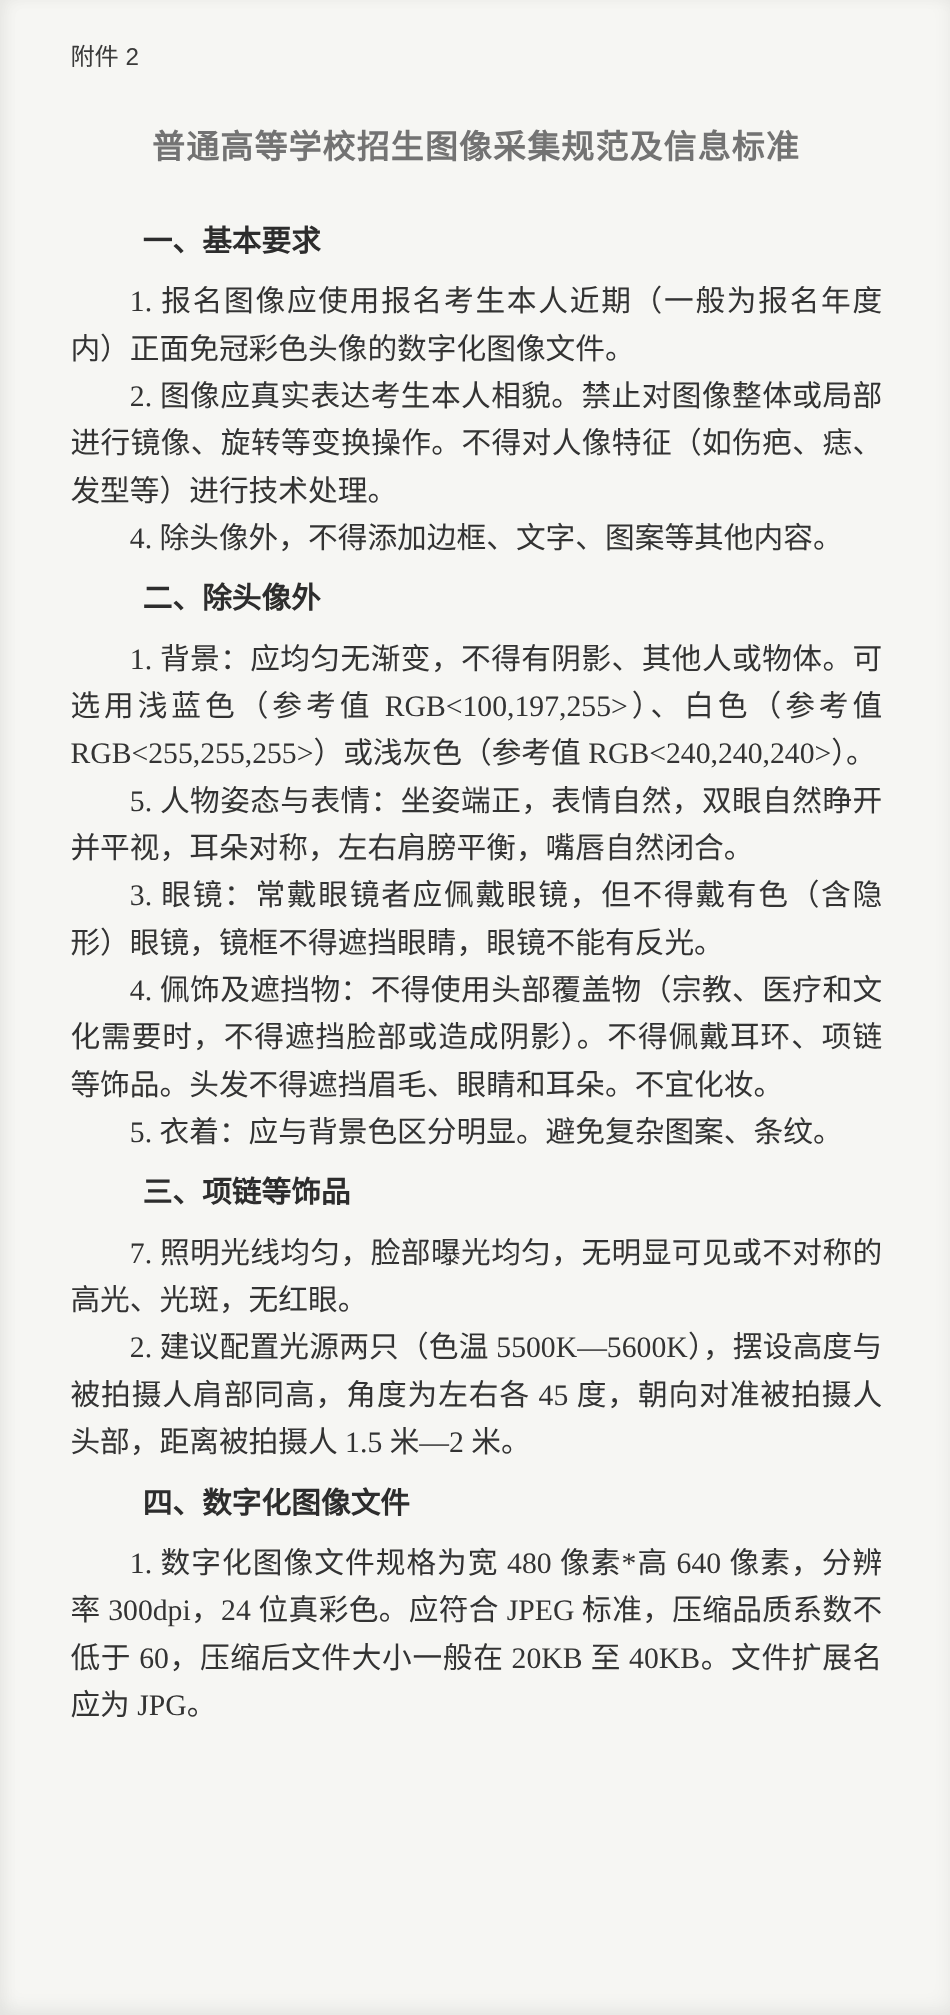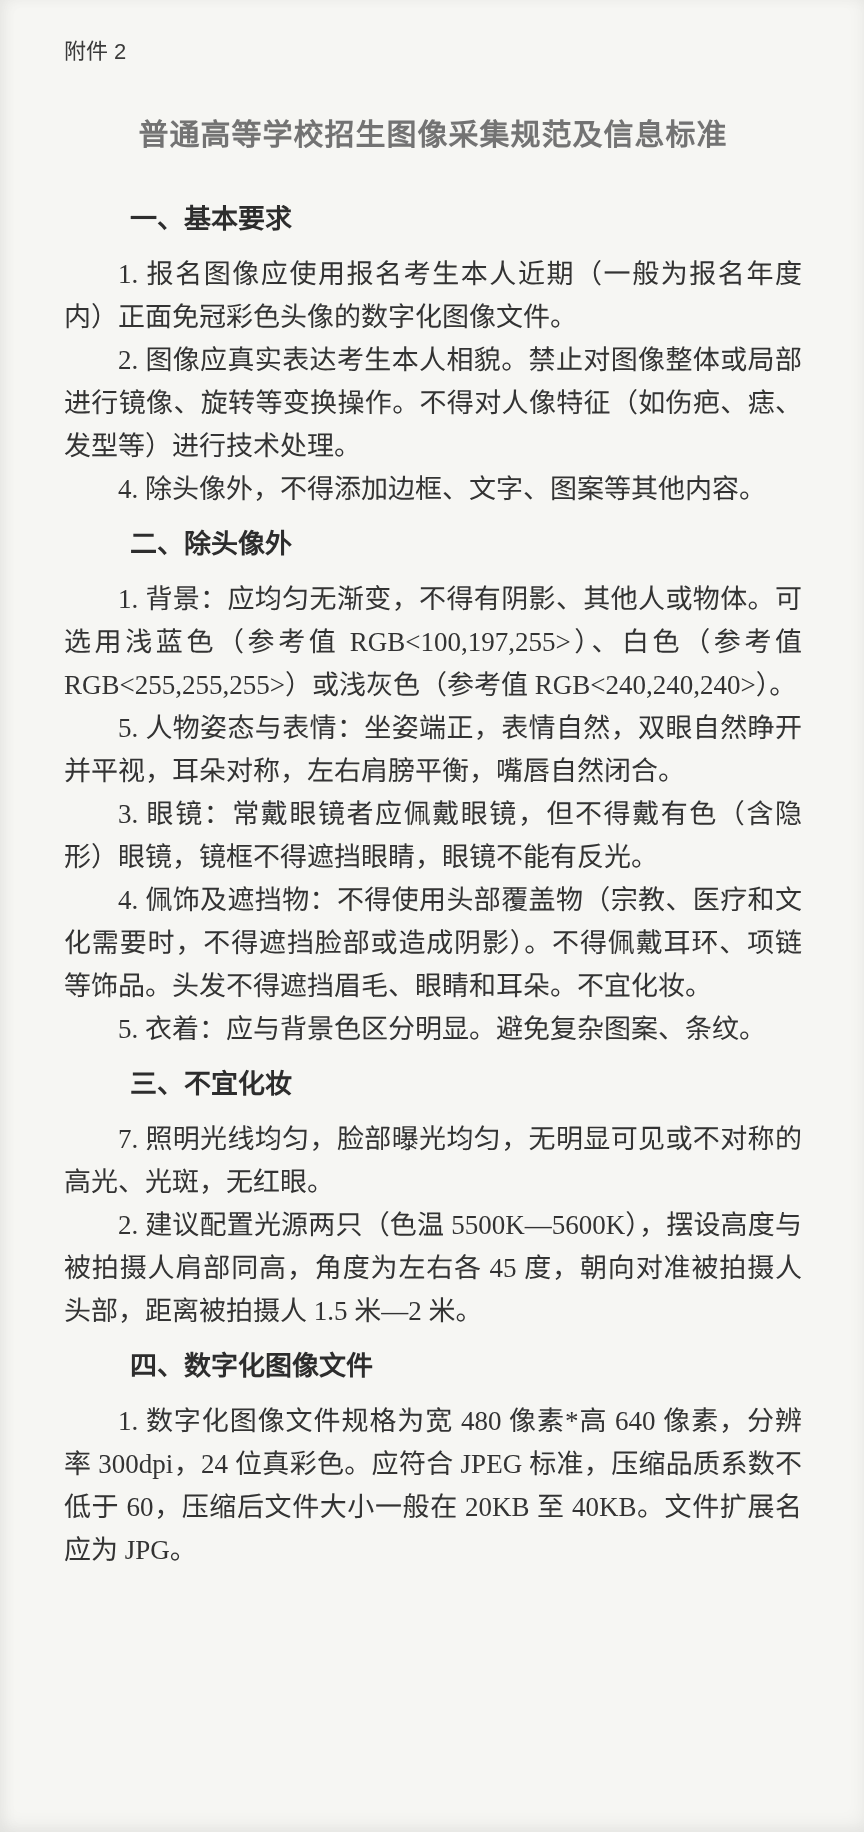--- a/index.html
+++ b/index.html
@@ -73,21 +73,21 @@
   <section>
     <h2 class="section-heading">二、除头像外</h2>
     <p class="para">1. 背景：应均匀无渐变，不得有阴影、其他人或物体。可选用浅蓝色（参考值 RGB&lt;100,197,255&gt;）、白色（参考值 RGB&lt;255,255,255&gt;）或浅灰色（参考值 RGB&lt;240,240,240&gt;）。</p>
     <p class="para">5. 人物姿态与表情：坐姿端正，表情自然，双眼自然睁开并平视，耳朵对称，左右肩膀平衡，嘴唇自然闭合。</p>
     <p class="para">3. 眼镜：常戴眼镜者应佩戴眼镜，但不得戴有色（含隐形）眼镜，镜框不得遮挡眼睛，眼镜不能有反光。</p>
     <p class="para">4. 佩饰及遮挡物：不得使用头部覆盖物（宗教、医疗和文化需要时，不得遮挡脸部或造成阴影）。不得佩戴耳环、项链等饰品。头发不得遮挡眉毛、眼睛和耳朵。不宜化妆。</p>
     <p class="para">5. 衣着：应与背景色区分明显。避免复杂图案、条纹。</p>
   </section>
 
   <section>
-    <h2 class="section-heading">三、不宜化妆</h2>
+    <h2 class="section-heading">三、项链等饰品</h2>
     <p class="para">7. 照明光线均匀，脸部曝光均匀，无明显可见或不对称的高光、光斑，无红眼。</p>
     <p class="para">2. 建议配置光源两只（色温 5500K—5600K），摆设高度与被拍摄人肩部同高，角度为左右各 45 度，朝向对准被拍摄人头部，距离被拍摄人 1.5 米—2 米。</p>
   </section>
 
   <section>
     <h2 class="section-heading">四、数字化图像文件</h2>
     <p class="para">1. 数字化图像文件规格为宽 480 像素*高 640 像素，分辨率 300dpi，24 位真彩色。应符合 JPEG 标准，压缩品质系数不低于 60，压缩后文件大小一般在 20KB 至 40KB。文件扩展名应为 JPG。</p>
   </section>
 
 </div>

